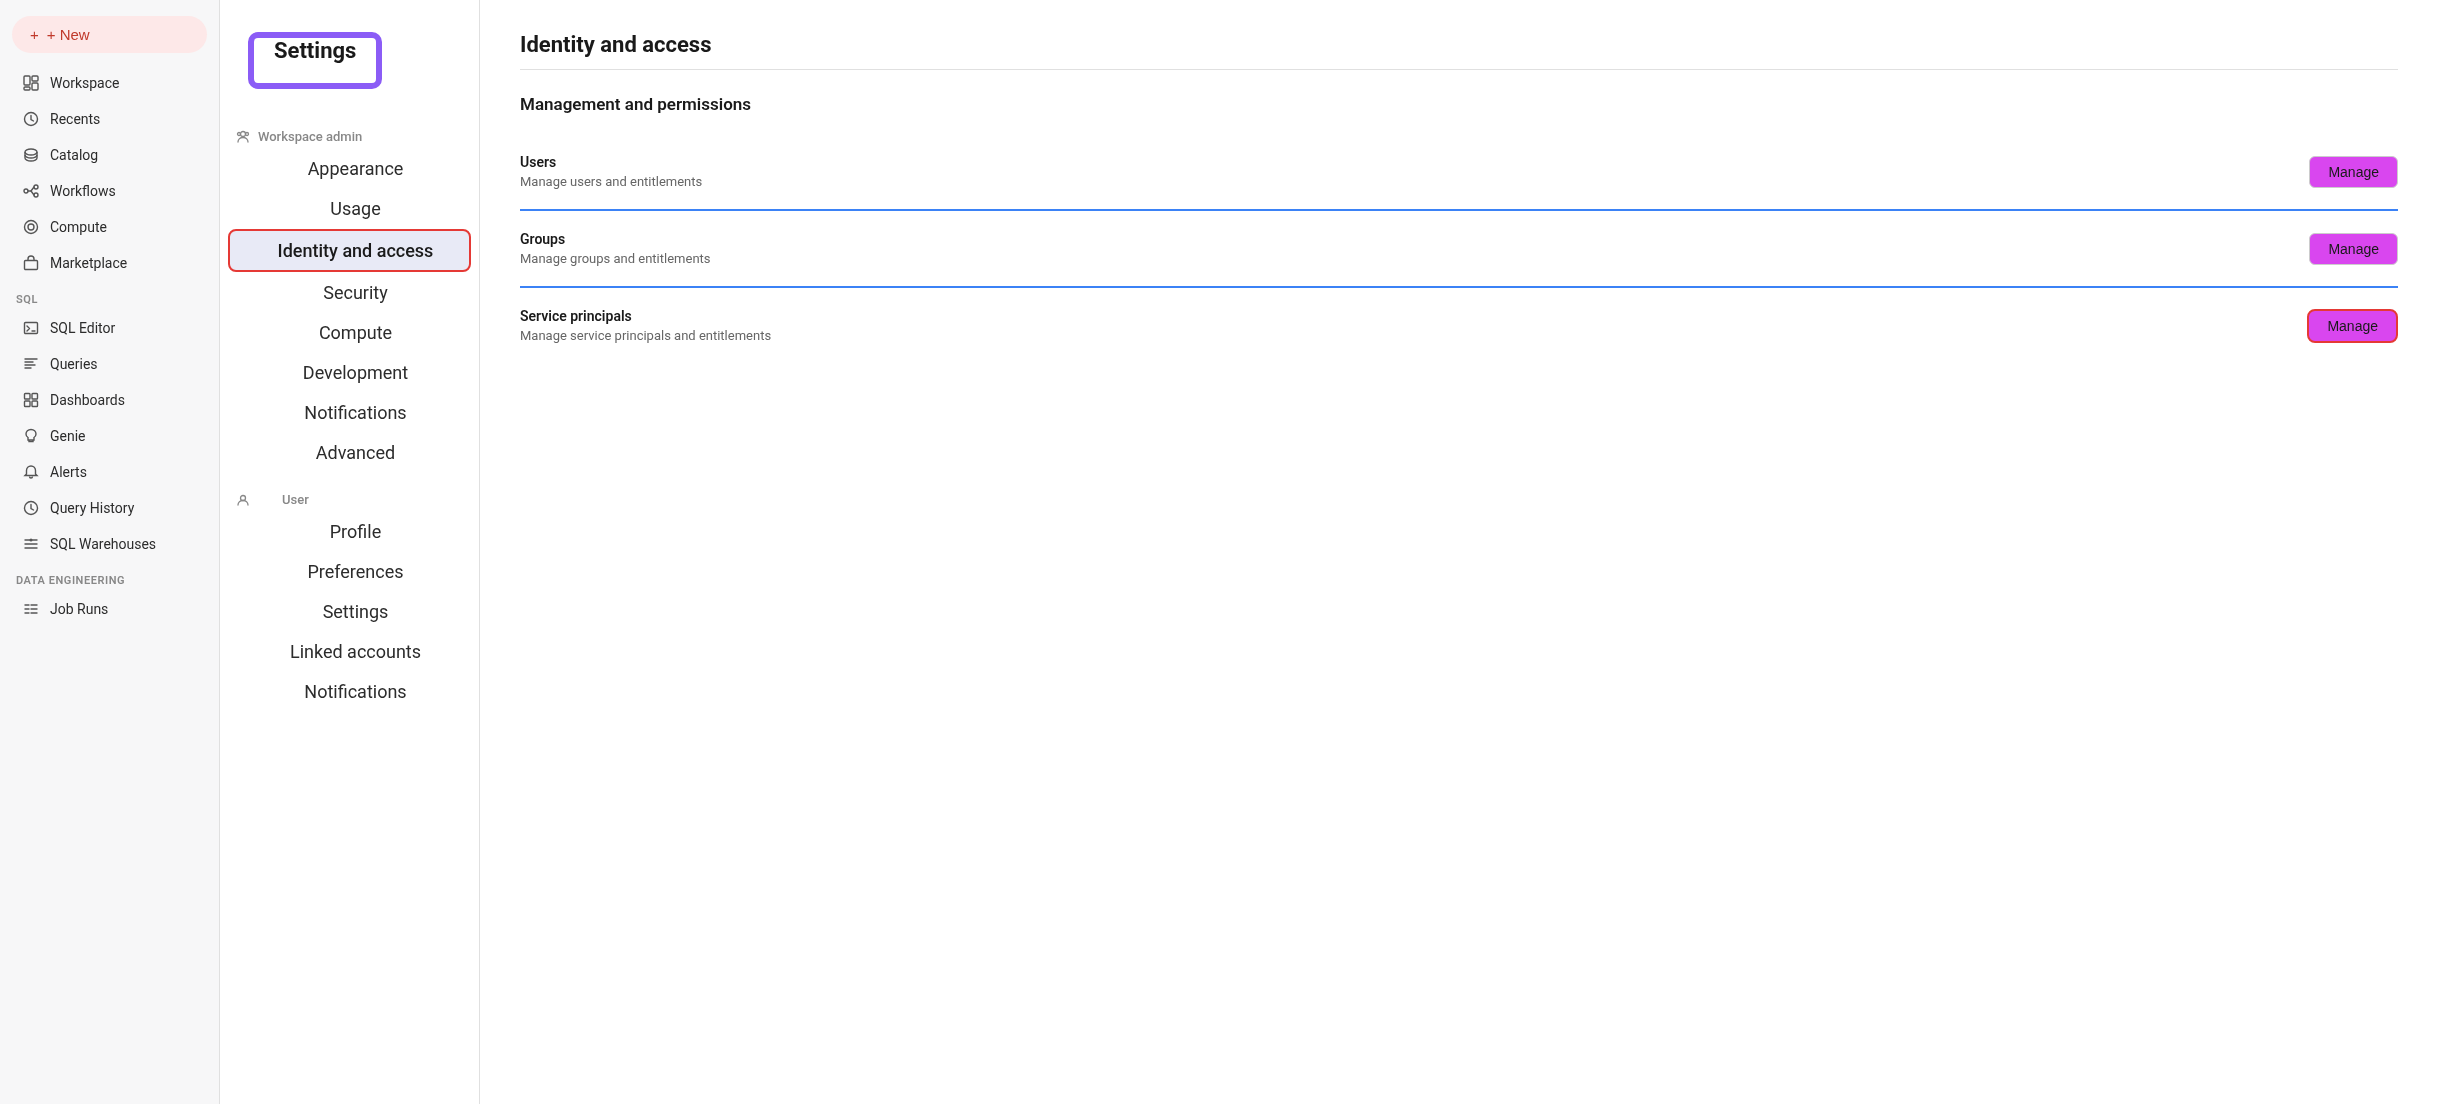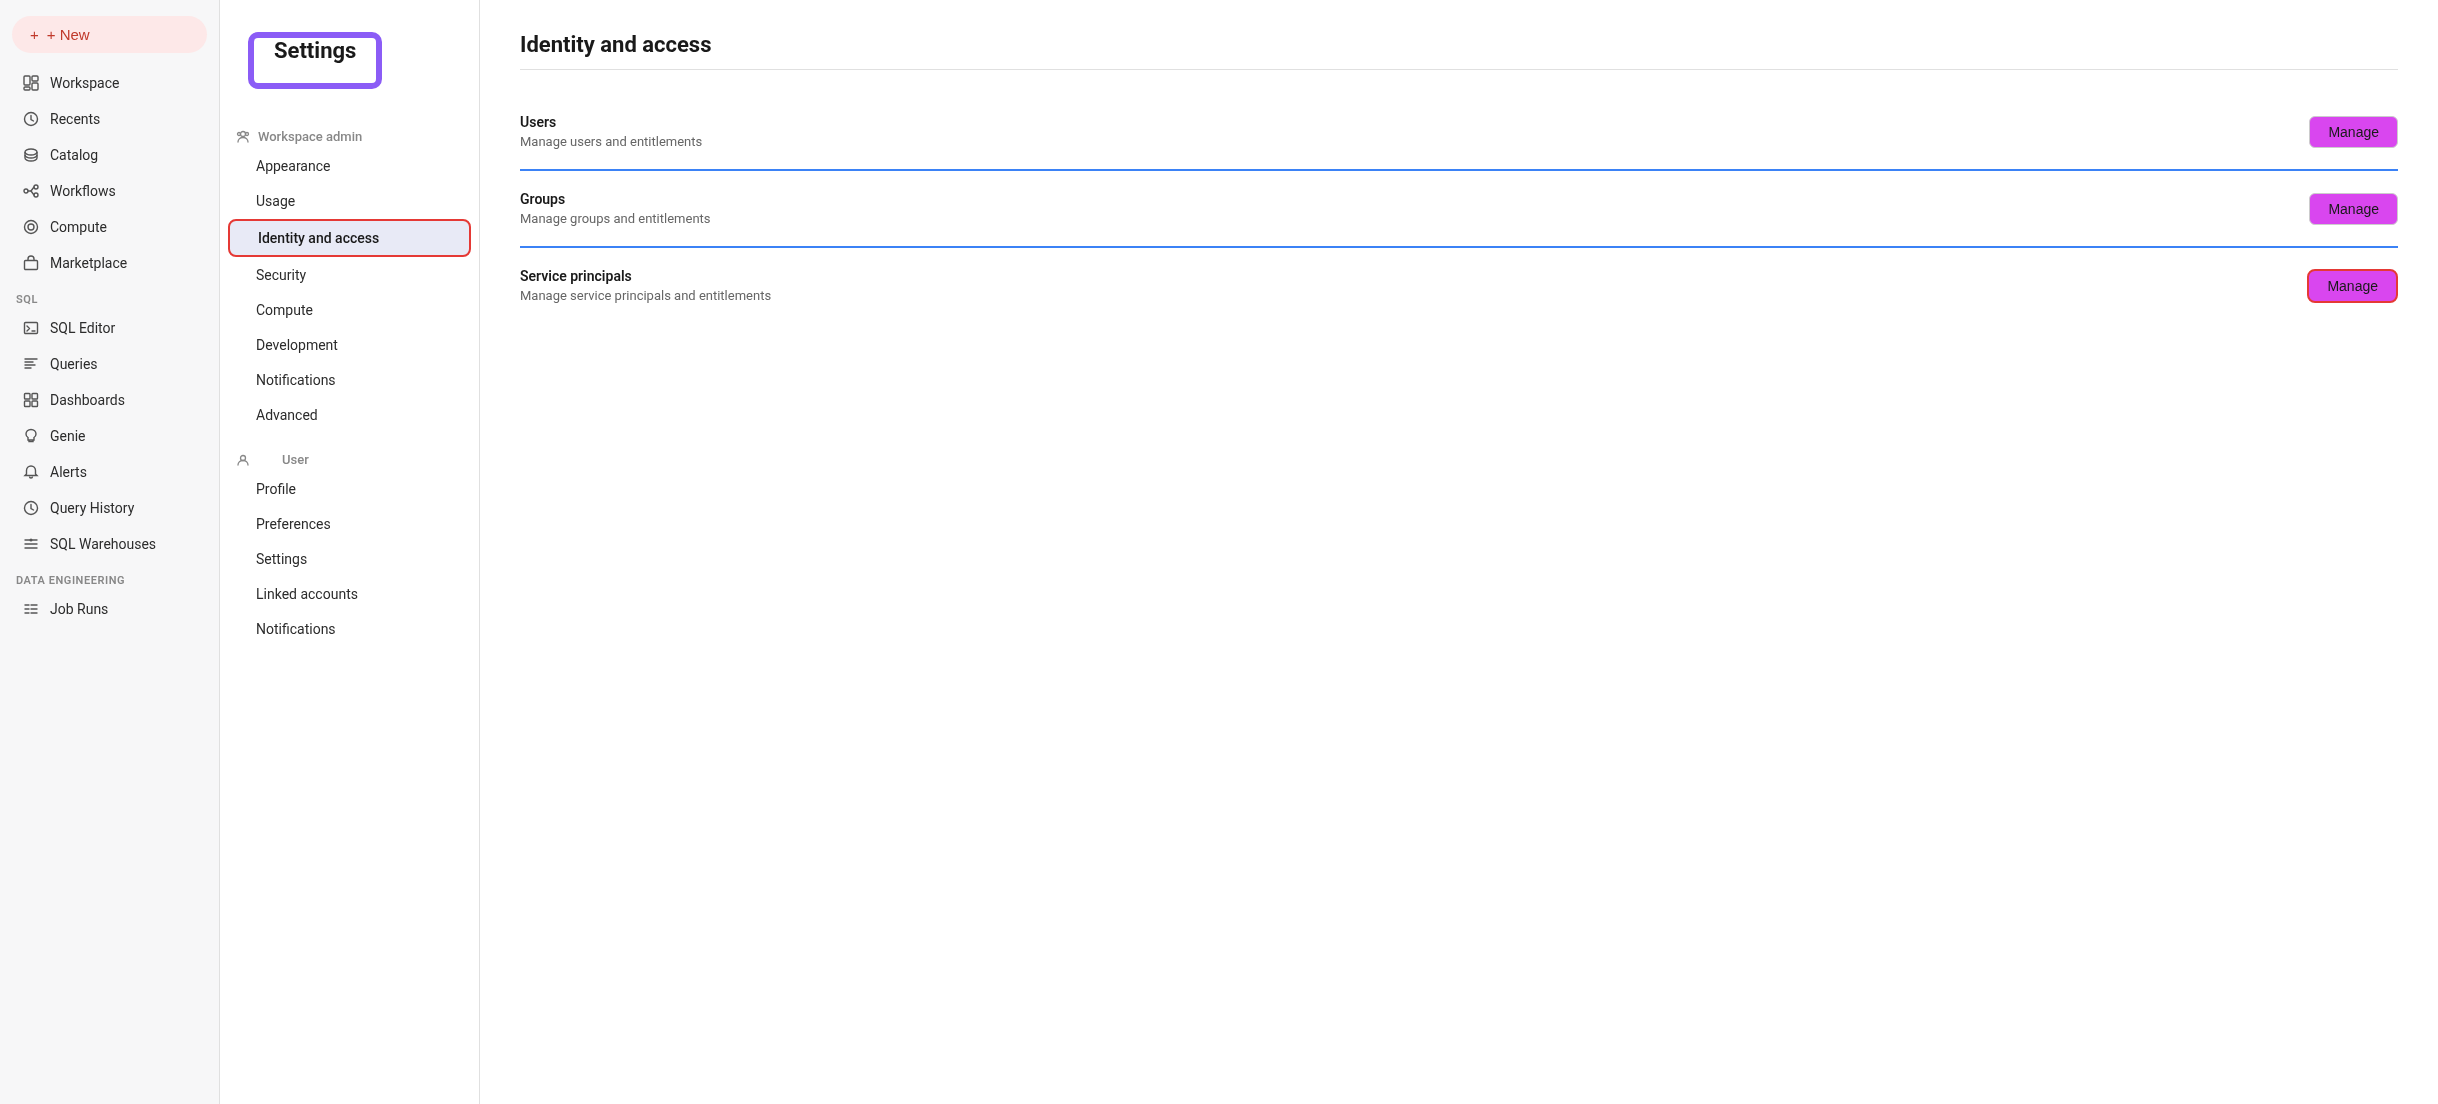--- a/index.html
+++ b/index.html
@@ -99,23 +99,24 @@
       padding: 8px 16px 4px 16px;
       font-size: 13px;
       color: #888;
       font-weight: 500;
     }
 
     .settings-menu-item {
       padding: 9px 16px 9px 28px;
       cursor: pointer;
       color: #2c2c2c;
-      font-size: 14px;
+      font-size: 18px;
       border-radius: 6px;
       margin: 1px 8px;
+      text-align: center;
     }
     .settings-menu-item.active {
       background: #e8eaf6;
       font-weight: 500;
       border: 2px solid #e53935;
       border-radius: 8px;
       color: #1a1a1a;
     }
 
     
@@ -407,20 +408,21 @@
     <span>Linked accounts</span>
   </div>
   <div class="settings-menu-item">
     <span>Notifications</span>
   </div>
 </div>
 
 <main class="main-content">
   <h1 class="page-title">Identity and access</h1>
   <hr class="content-divider">
+  <h2 class="section-title">Management and permissions</h2>
 
   <div class="manage-row">
     <div class="manage-row-info">
       <div class="row-title">Users</div>
       <div class="row-desc">Manage users and entitlements</div>
     </div>
     <button class="manage-btn">Manage</button>
   </div>
 
   <div class="manage-row">

